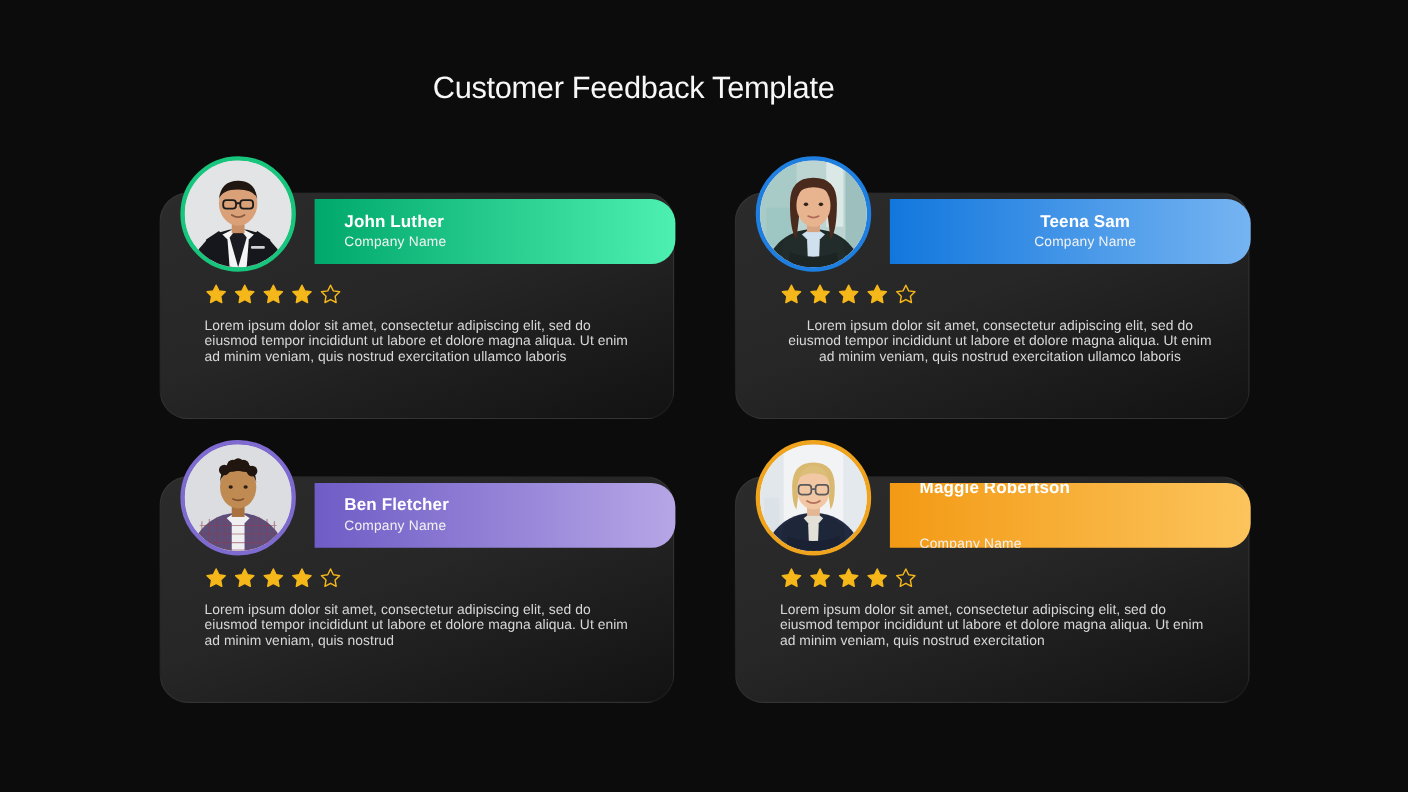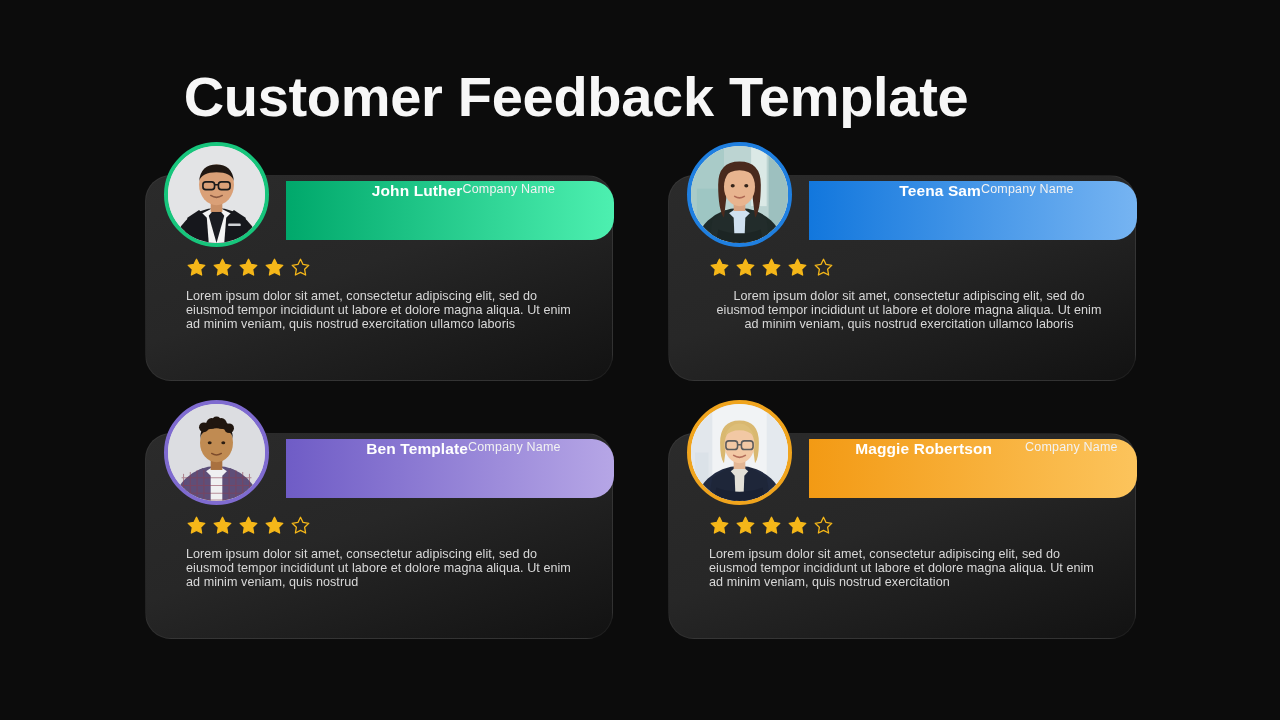--- a/index.html
+++ b/index.html
@@ -7,21 +7,21 @@
     width:1280px; height:720px;
     background:#0c0c0c;
     font-family:"Liberation Sans", sans-serif;
     overflow:hidden;
   }
   .slide { position:relative; width:1280px; height:720px; background:#0c0c0c; }
 
   .page-title {
     position:absolute; top:64px; left:0; width:1152px;
     text-align:center;
-    font-size:56px; font-weight:bold; letter-spacing:-0.3px;
+    font-size:28px; font-weight:normal; letter-spacing:-0.3px;
     color:#f7f7f7;
     font-family:"Liberation Sans", sans-serif;
   }
 
   .grid {
     position:absolute; left:145px; top:175px;
     width:990px; height:470px;
   }
 
   .card {
@@ -34,21 +34,21 @@
   .card.c0 { left:0px;   top:0px; }
   .card.c1 { left:523px; top:0px;text-align:center; }
   .card.c2 { left:0px;   top:258px; }
   .card.c3 { left:523px; top:258px; }
 
   
   .banner {
     position:absolute; left:140px; top:5px;
     width:328px; height:59px;
     border-radius:0 22px 22px 0;
-    display:flex; flex-direction:row; justify-content:center;
+    display:flex; flex-direction:column; justify-content:center;
     padding-left:27px;
     overflow:hidden;
   }
   .banner .nm {
     font-size:15.5px; font-weight:bold; color:#ffffff;
     line-height:1.25; letter-spacing:0.1px;
   }
   .banner .co {
     font-size:12.5px; font-weight:normal; color:#f2f2f2;
     line-height:1.35; margin-top:0; letter-spacing:0.2px;
@@ -173,21 +173,21 @@
             <path d="M12 2.6l2.92 5.92 6.53.95-4.72 4.6 1.11 6.5L12 17.5l-5.84 3.07 1.11-6.5-4.72-4.6 6.53-.95z" fill="#f5b719" stroke="#f5b719" stroke-width="1.5" stroke-linejoin="round"></path>
           </svg>
           <svg viewBox="0 0 24 24">
             <path d="M12 2.6l2.92 5.92 6.53.95-4.72 4.6 1.11 6.5L12 17.5l-5.84 3.07 1.11-6.5-4.72-4.6 6.53-.95z" fill="none" stroke="#f5b719" stroke-width="1.5" stroke-linejoin="round"></path>
           </svg>
         </div>
         <div class="body-text">Lorem ipsum dolor sit amet, consectetur adipiscing elit, sed do eiusmod tempor incididunt ut labore et dolore magna aliqua. Ut enim ad minim veniam, quis nostrud exercitation ullamco laboris</div>
       </div>
       <div class="card c2">
         <div class="banner" style="background: linear-gradient(90deg, rgb(111, 92, 198) 0%, rgb(182, 166, 230) 100%);">
-          <div class="nm">Ben Template</div>
+          <div class="nm">Ben Fletcher</div>
           <div class="co">Company Name</div>
         </div>
         <div class="avatar" style="border-color: rgb(127, 107, 208);">
     <svg viewBox="0 0 100 100">
       <rect width="100" height="100" fill="#dcdde1"></rect>
       <ellipse cx="50" cy="108" rx="45" ry="44" fill="#5c4f7a"></ellipse>
       <path d="M50 62 L38 70 L36 100 L64 100 L62 70 Z" fill="#f0f0f2"></path>
       <path d="M36 66 L20 76 L16 100 L44 100 L44 74 Z" fill="#5f4e78"></path>
       <path d="M64 66 L80 76 L84 100 L56 100 L56 74 Z" fill="#5f4e78"></path>
       <g opacity="0.55" stroke="#8a3f52" stroke-width="1.1">

